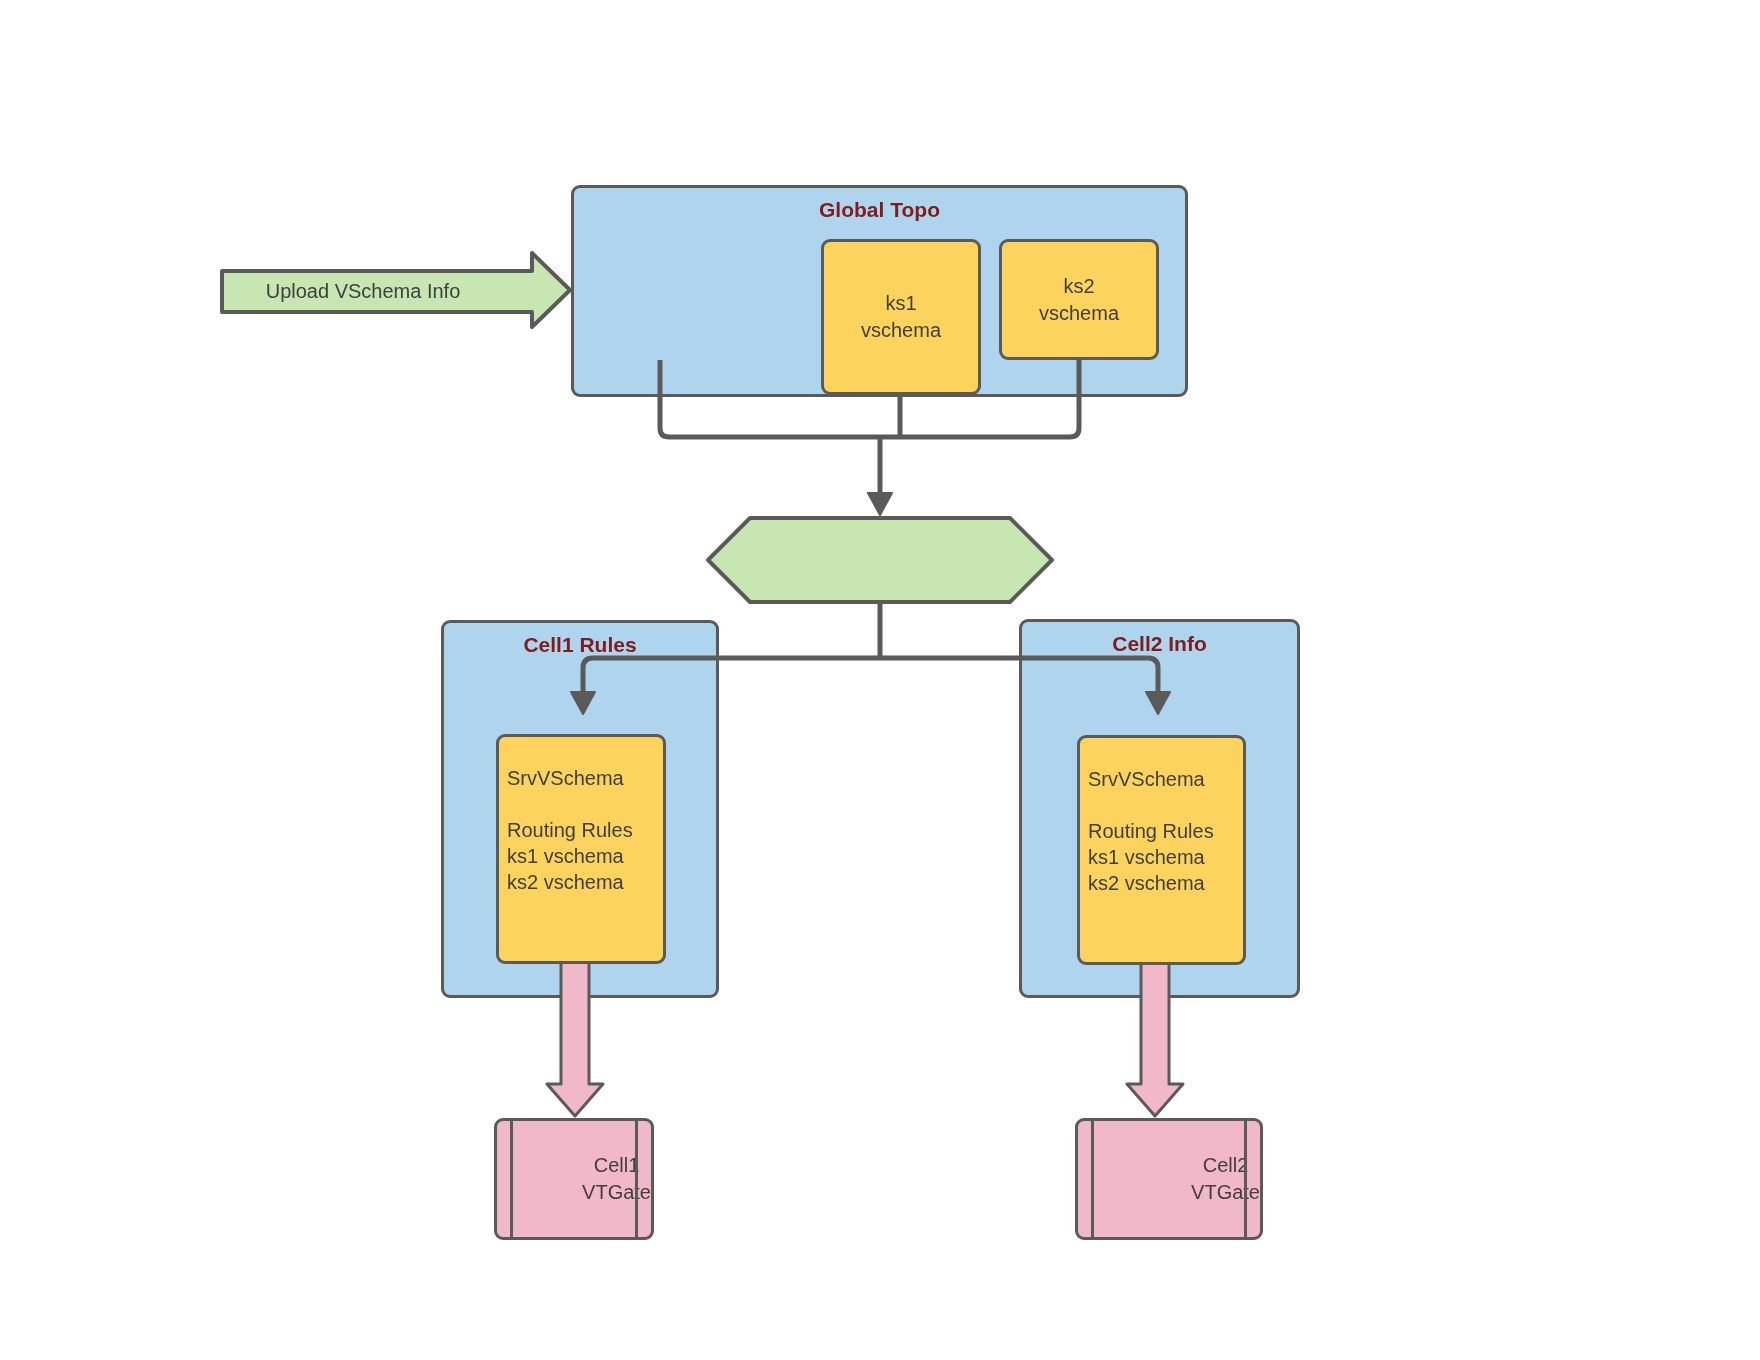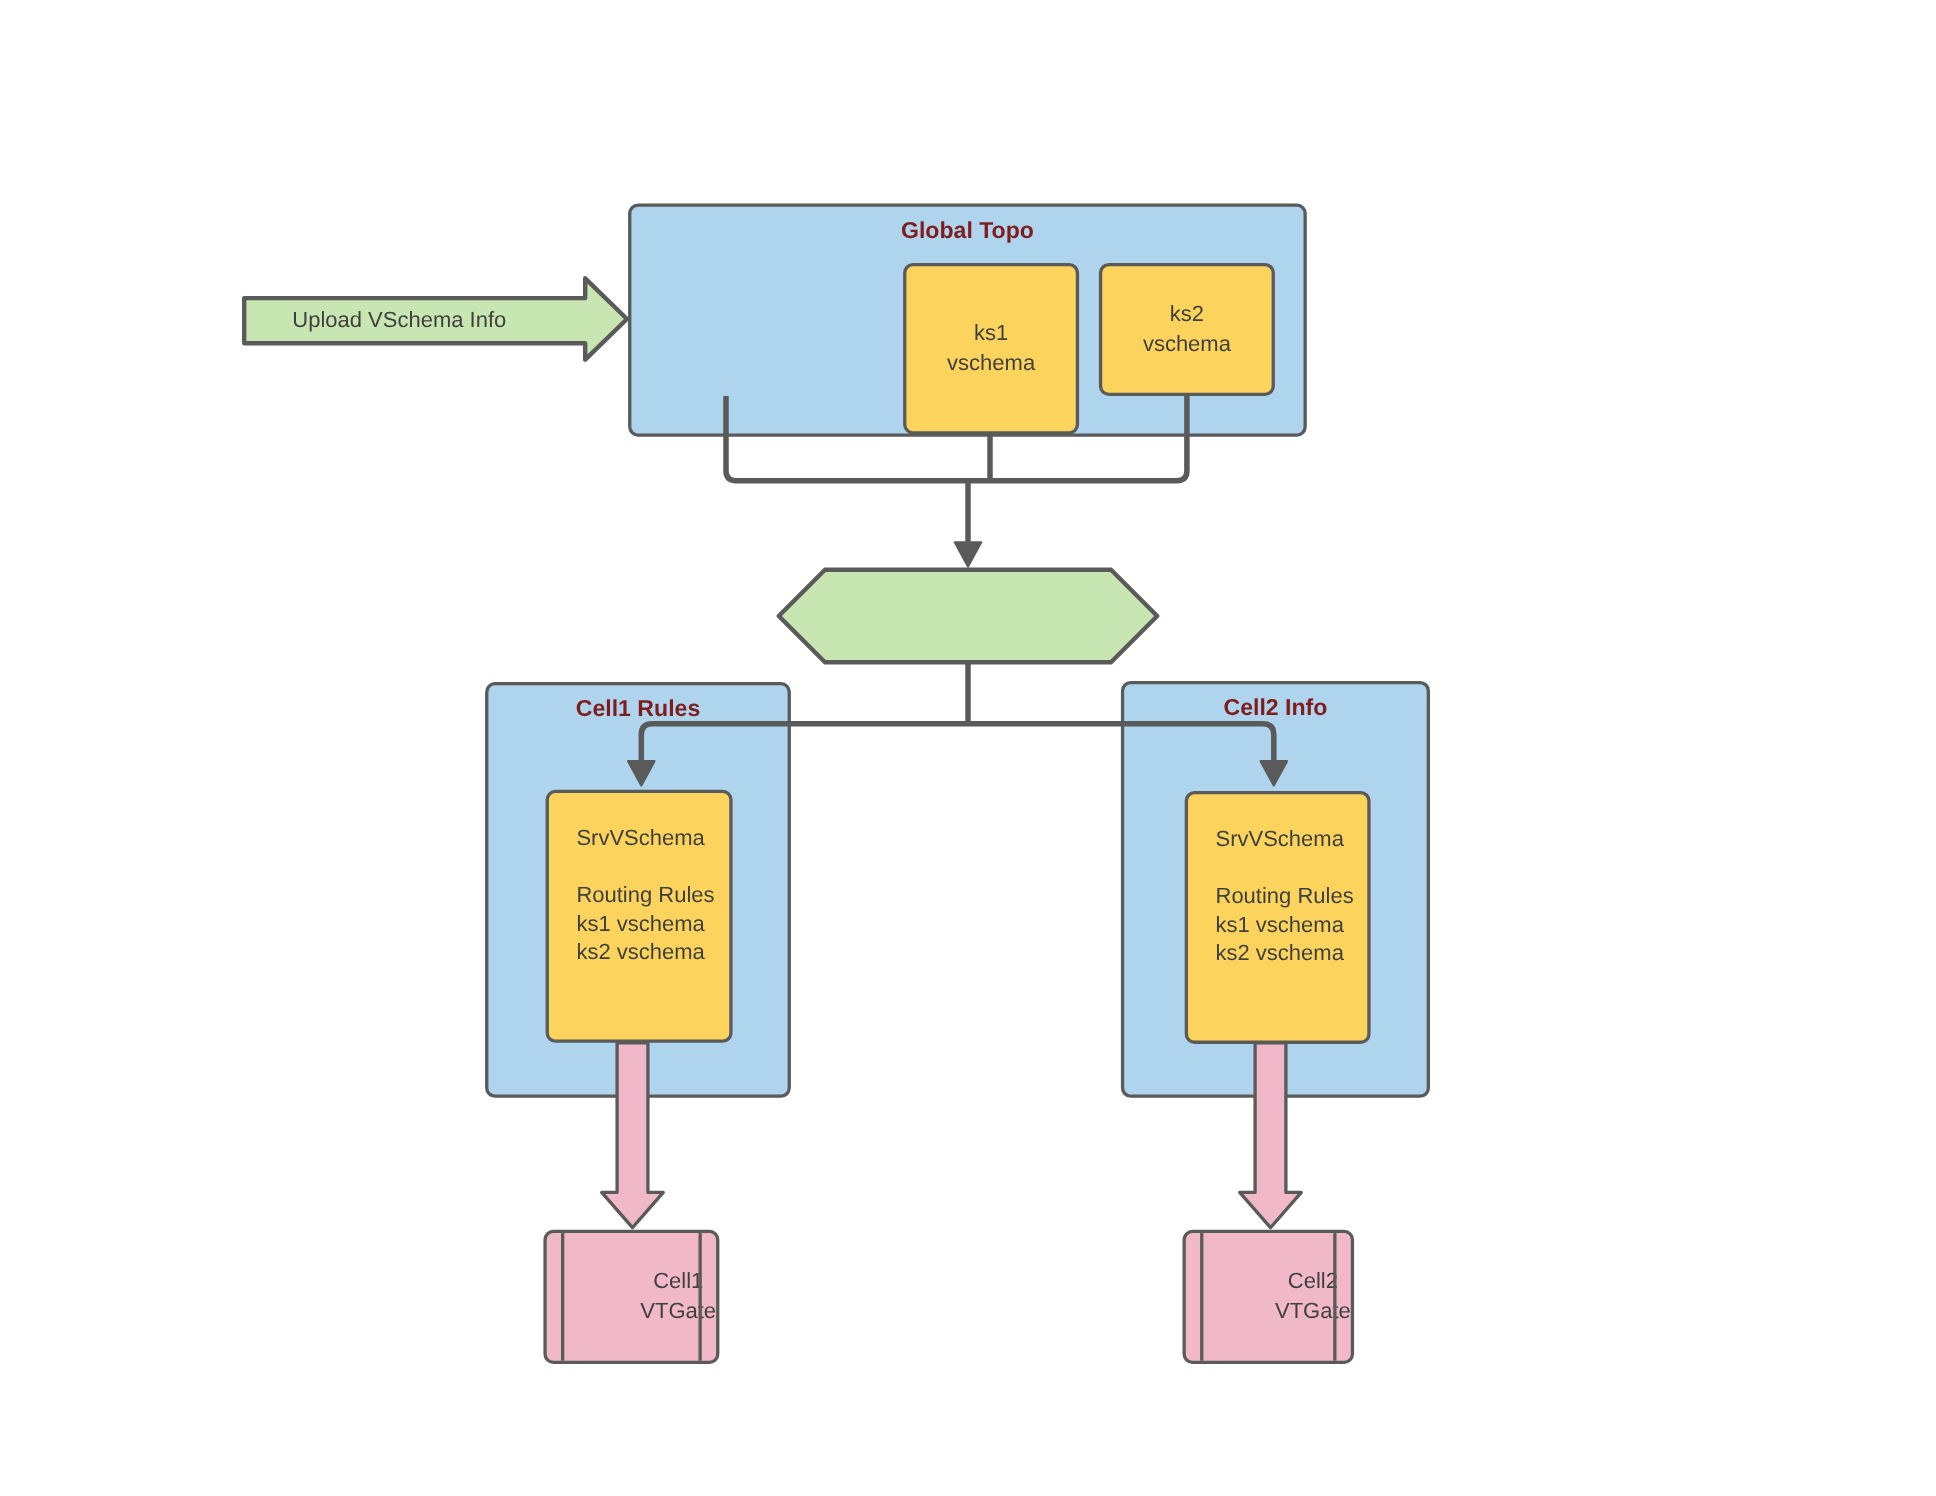--- a/index.html
+++ b/index.html
@@ -77,22 +77,23 @@
     justify-content: center;
     text-align: center;
     font-size: 20px;
     line-height: 27px;
     white-space: pre-line;
   }
   .yellow-box.cell-notes {
     align-items: flex-start;
     justify-content: flex-start;
     text-align: left;
-    padding: 28px 6px 0 25px;
+    padding: 28px 6px 0 8px;
     line-height: 26px;
+    margin-top: 16px;
   }
 
   .pink-box {
     position: absolute;
     z-index: 3;
     background: var(--pink_fill, #f1b8c9);
     border: 3px solid var(--stroke, #5a5a5a);
     border-radius: 9px;
     display: flex;
     align-items: center;
@@ -180,20 +181,20 @@
 Routing Rules
 ks1 vschema
 ks2 vschema</div>
 
   <div class="pink-box" style="left:494px; top:1118px; width:160px; height:122px;">
     <div class="vt-bar left"></div>
     <div class="vt-bar right"></div>
     <span>Cell1
 VTGate</span>
   </div>
-  <div class="pink-box" style="left:1075px; top:1118px; width:156px; height:122px;">
+  <div class="pink-box" style="left:1075px; top:1118px; width:188px; height:122px;">
     <div class="vt-bar left"></div>
     <div class="vt-bar right"></div>
     <span>Cell2
 VTGate</span>
   </div>
 
 </div>
 
 </body></html>

